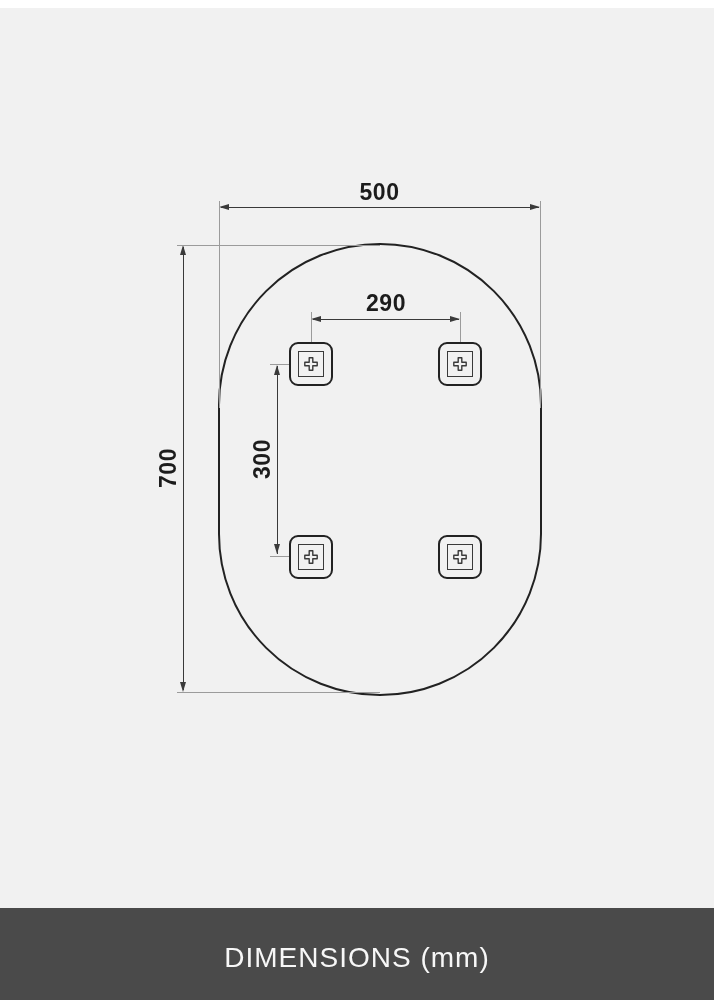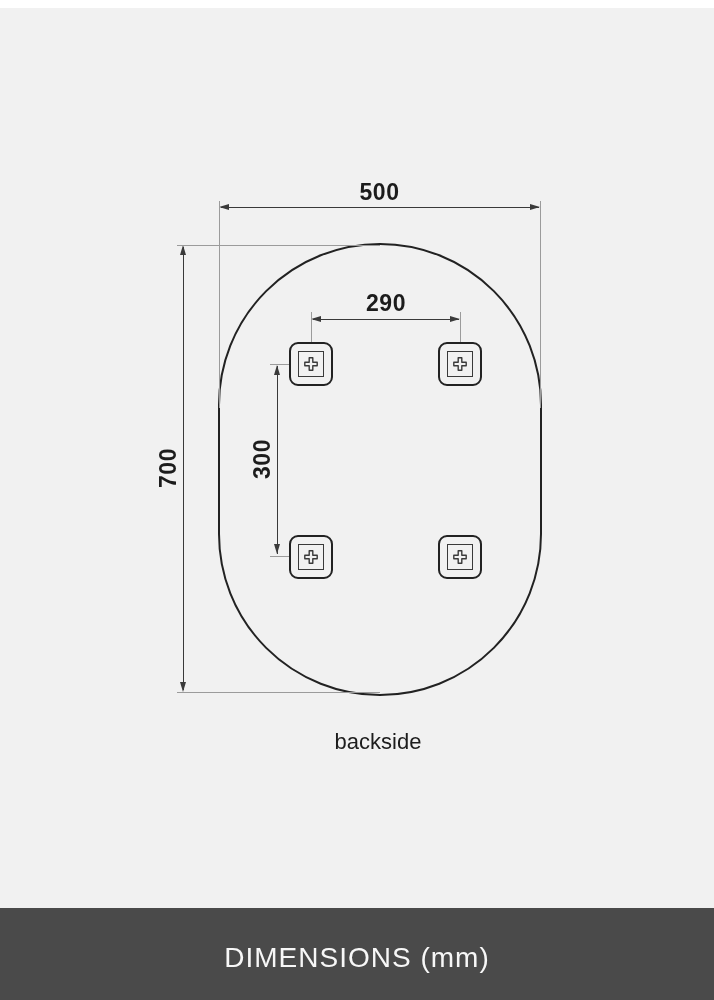--- a/index.html
+++ b/index.html
@@ -140,19 +140,18 @@
     </div>
   </div>
   <div class="bracket" style="left:438px;top:527px;">
     <div class="bracket-inner">
       <svg width="16" height="16" viewBox="0 0 16 16">
         <path d="M6.2 1.8 h3.6 v4.4 h4.4 v3.6 h-4.4 v4.4 h-3.6 v-4.4 h-4.4 v-3.6 h4.4 Z" fill="none" stroke="#3a3a3a" stroke-width="1.4" stroke-linejoin="round"></path>
       </svg>
     </div>
   </div>
 
-  <div class="caption">backside</div>
 
   <div class="footer">
     <span class="footer-title">DIMENSIONS (mm)</span>
   </div>
 
 </div>
 
 </body></html>

